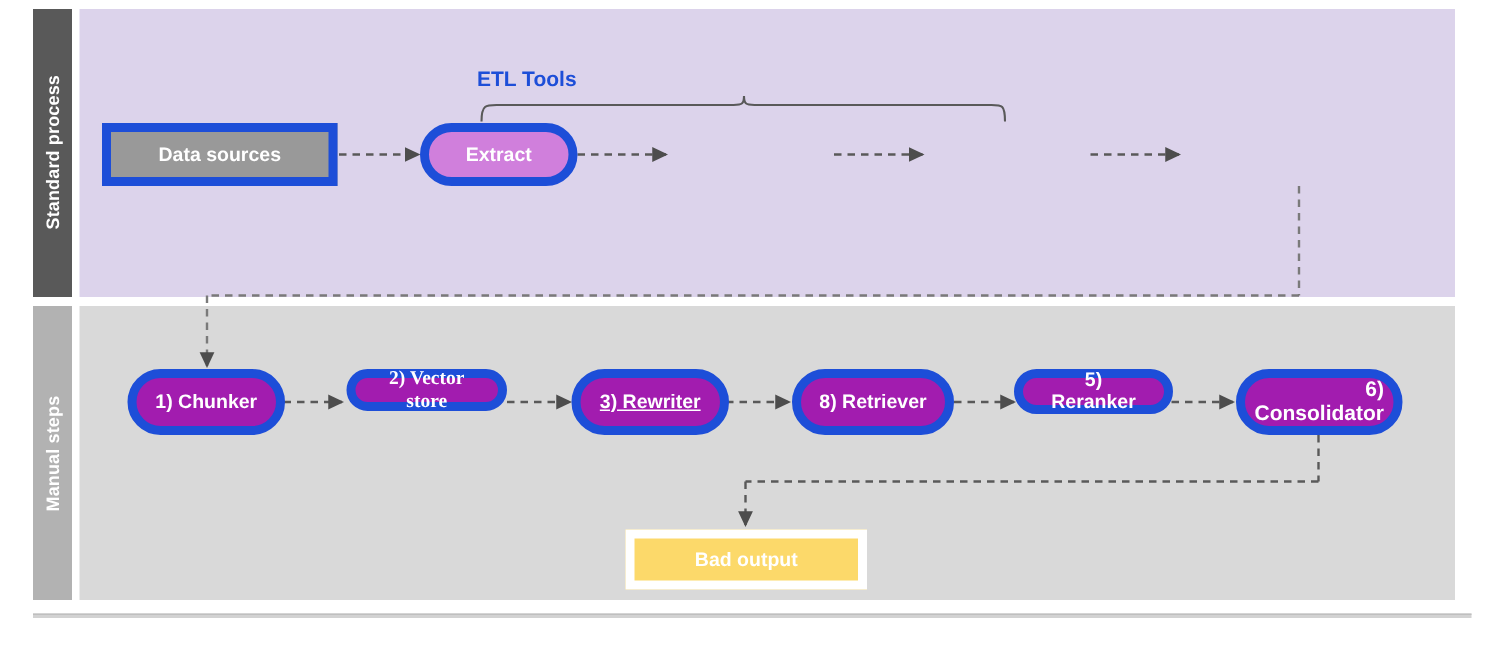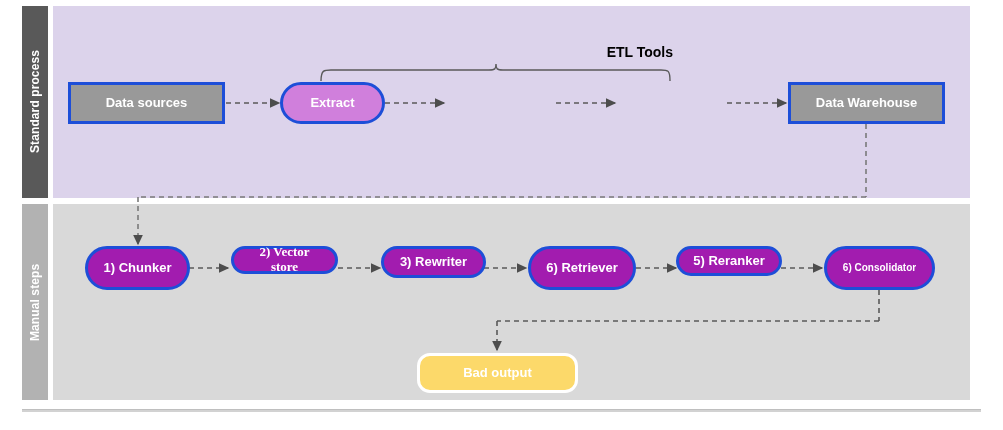--- a/index.html
+++ b/index.html
@@ -62,38 +62,38 @@
     position: absolute;
     box-sizing: border-box;
     display: flex;
     align-items: center;
     justify-content: center;
     text-align: center;
     color: #ffffff;
     font-weight: bold;
     font-size: 13px;
     line-height: 1.12;
-    border: 3px solid #1d4ed8;
+    border: 6px solid #1d4ed8;
     padding: 2px 12px;
     user-select: none;
   }
   .node.rect  { border-radius: 0; }
   .node.pill  { border-radius: 999px; }
   .node.gray  { background: #999999; }
   .node.orchid{ background: #D07FDC; }
   .node.softgray { background: #a21caf; }
-  .node.yellow{ background: #FCD96A; border-color: #ffffff; border-radius: 13px; }
-  .node.small { font-size: 10px; text-align: right; }
+  .node.yellow{ background: #FCD96A; border-color: #ffffff; }
+  .node.small { font-size: 14px; text-align: right; }
   #etl-bracket-label {
     position: absolute;
     left: 318px;
     top: 44px;
     width: 355px;
-    text-align: right;
-    color: #000000;
+    text-align: left;
+    color: #1d4ed8;
     font-size: 14px;
     font-weight: bold;
   }
 
   
   #connectors {
     position: absolute;
     left: 0;
     top: 0;
     width: 1003px;
@@ -167,29 +167,28 @@
   </svg>
 
   <div id="etl-bracket-label">ETL Tools</div>
 
   <div class="node rect gray" style="left:68px;  top:82px;  width:157px; height:42px;">Data sources</div>
 
   <div class="node pill orchid" style="left:280px; top:82px; width:105px; height:42px;">Extract</div>
 
 
 
-  <div class="node rect gray" style="left:788px; top:82px; width:157px; height:42px;">Data Warehouse</div>
 
   <div class="node pill softgray" style="left:85px;  top:246px; width:105px; height:44px;">1) Chunker</div>
 
   <div class="node pill softgray" style="left:231px; top:246px; width:107px; height:28px;font-family:Liberation Serif, serif;">2) Vector store</div>
 
-  <div class="node pill softgray" style="left:381px; top:246px; width:105px; height:32px;">3) Rewriter</div>
+  <div class="node pill softgray" style="left:381px; top:246px; width:105px; height:44px;text-decoration:underline;">3) Rewriter</div>
 
-  <div class="node pill softgray" style="left:528px; top:246px; width:108px; height:44px;">6) Retriever</div>
+  <div class="node pill softgray" style="left:528px; top:246px; width:108px; height:44px;">8) Retriever</div>
 
   <div class="node pill softgray" style="left:676px; top:246px; width:106px; height:30px;">5) Reranker</div>
 
   <div class="node pill softgray small" style="left:824px; top:246px; width:111px; height:44px;">6) Consolidator</div>
 
   <div class="node rect yellow" style="left:417px; top:353px; width:161px; height:40px;">Bad output</div>
 
 </div>
 
 </body></html>

